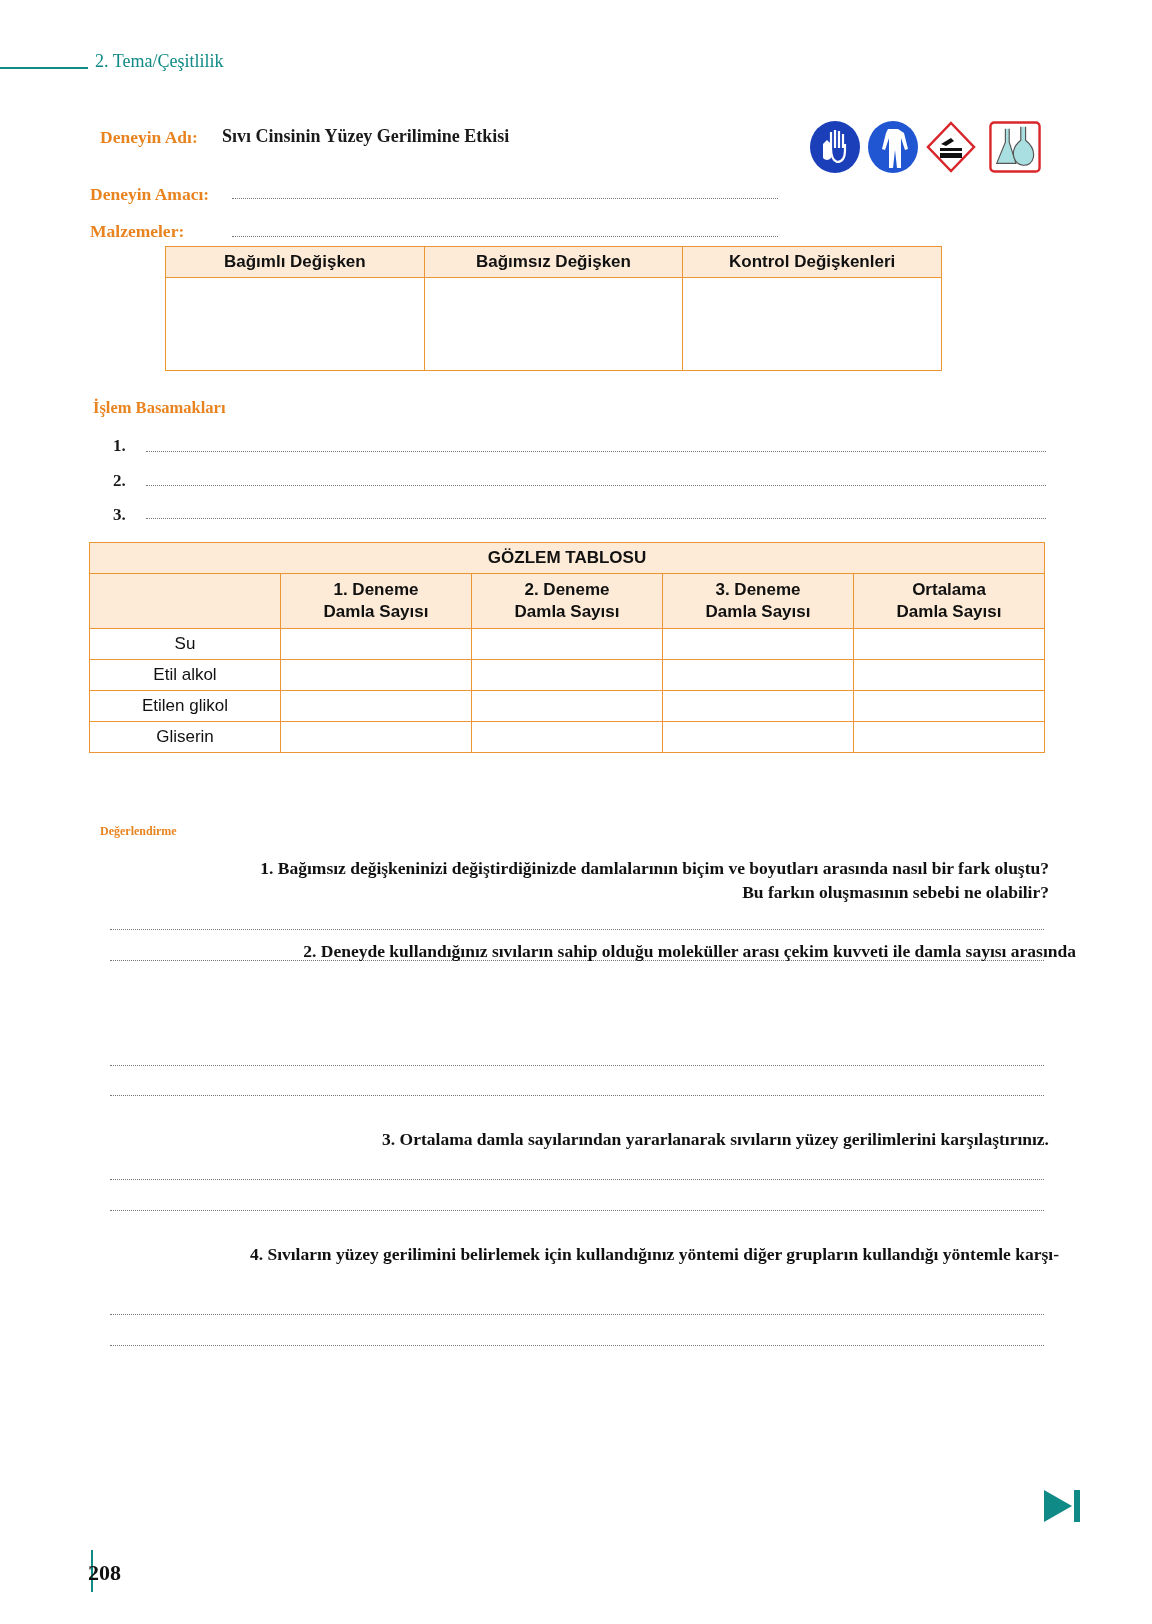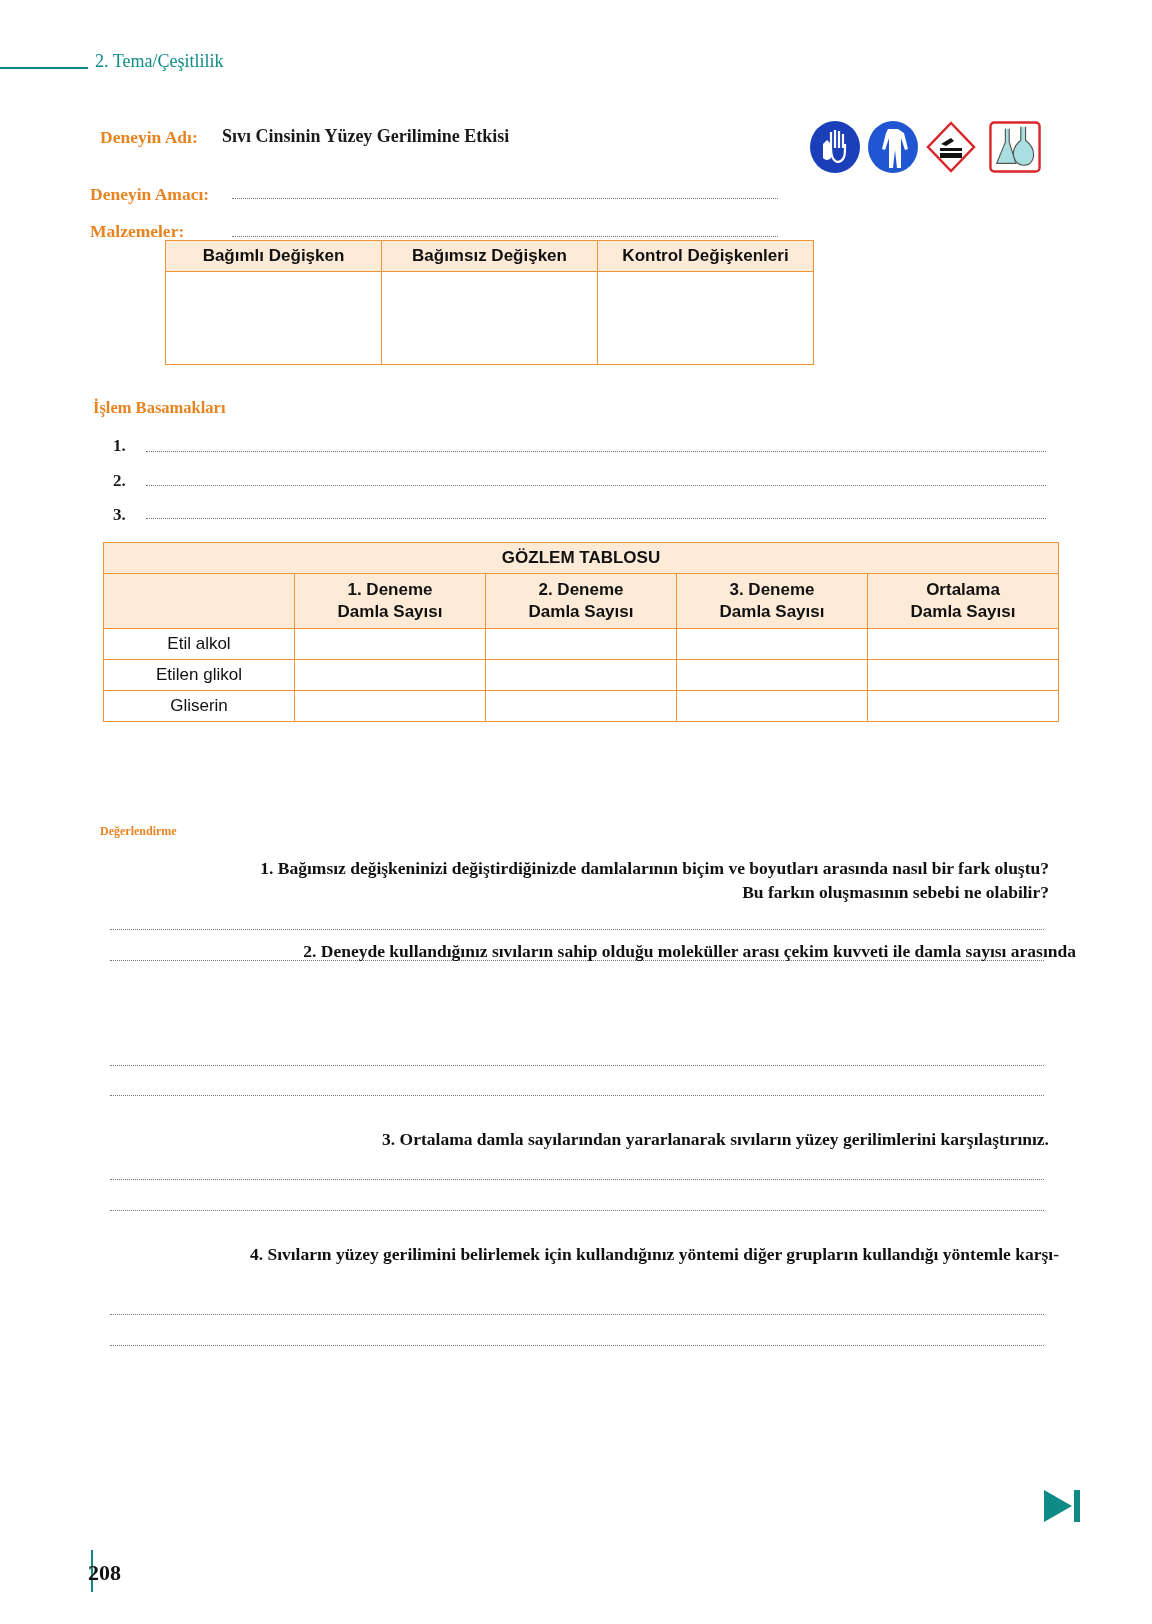--- a/index.html
+++ b/index.html
@@ -14,25 +14,25 @@
   .dots { border-bottom: 1px dotted #777; height: 1px; }
   .val { font-family: "Liberation Serif", serif; font-size: 18px; color: #1a1a1a; }
 
   .icons { left: 809px; top: 120px; display: flex; align-items: center; gap: 6px; }
   .icon { width: 52px; height: 54px; display: flex; align-items: center; justify-content: center; }
 
   table { border-collapse: collapse; position: absolute; font-family: "Liberation Sans", sans-serif; }
   td, th { border: 1.5px solid #eb9534; }
   .th-cell { background: #fdebd7; font-weight: bold; font-size: 17px; color: #111; text-align: center; }
 
-  .var-tbl { left: 165px; top: 240px; width: 649px; }
+  .var-tbl { left: 165px; top: 246px; width: 777px; }
   .var-tbl th { height: 31px; width: 33.33%; }
   .var-tbl td { height: 93px; }
 
-  .obs-tbl { left: 89px; top: 542px; width: 956px; margin-left: 14px; }
+  .obs-tbl { left: 89px; top: 542px; width: 956px; }
   .obs-tbl .title { height: 31px; font-size: 17px; }
   .obs-tbl .colh { height: 55px; line-height: 22px; }
   .obs-tbl td.row { height: 31px; font-size: 17px; text-align: center; font-weight: normal; color: #111; }
   .obs-tbl .c0 { width: 191px; }
 
   .step-num { font-family: "Liberation Serif", serif; font-weight: bold; font-size: 17px; }
   .q { font-family: "Liberation Serif", serif; font-weight: bold; font-size: 17.5px; line-height: 24px; color: #111; text-align: right; }
   .q .indent { padding-left: 24px; display: block; }
 
   .next-arrow { left: 1044px; top: 1490px; width: 40px; height: 32px; }
@@ -114,20 +114,27 @@
     <th class="th-cell title" colspan="5">GÖZLEM TABLOSU</th>
   </tr>
   <tr>
     <th class="th-cell colh c0"></th>
     <th class="th-cell colh"><span>1. Deneme</span><br><span>Damla Sayısı</span></th>
     <th class="th-cell colh"><span>2. Deneme</span><br><span>Damla Sayısı</span></th>
     <th class="th-cell colh"><span>3. Deneme</span><br><span>Damla Sayısı</span></th>
     <th class="th-cell colh"><span>Ortalama</span><br><span>Damla Sayısı</span></th>
   </tr>
   <tr>
+    <td class="row c0">Su</td>
+    <td class="row"></td>
+    <td class="row"></td>
+    <td class="row"></td>
+    <td class="row"></td>
+  </tr>
+  <tr>
     <td class="row c0">Etil alkol</td>
     <td class="row"></td>
     <td class="row"></td>
     <td class="row"></td>
     <td class="row"></td>
   </tr>
   <tr>
     <td class="row c0">Etilen glikol</td>
     <td class="row"></td>
     <td class="row"></td>

